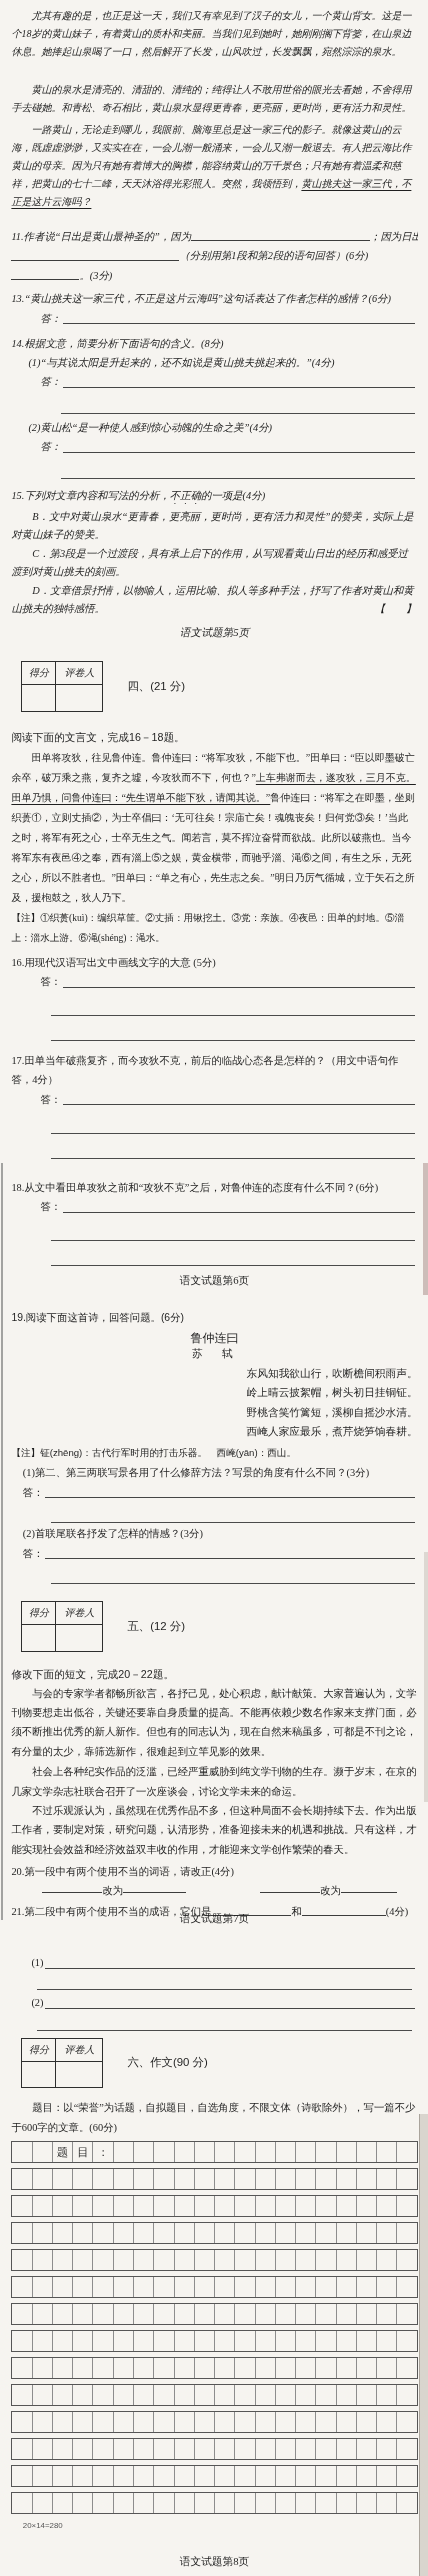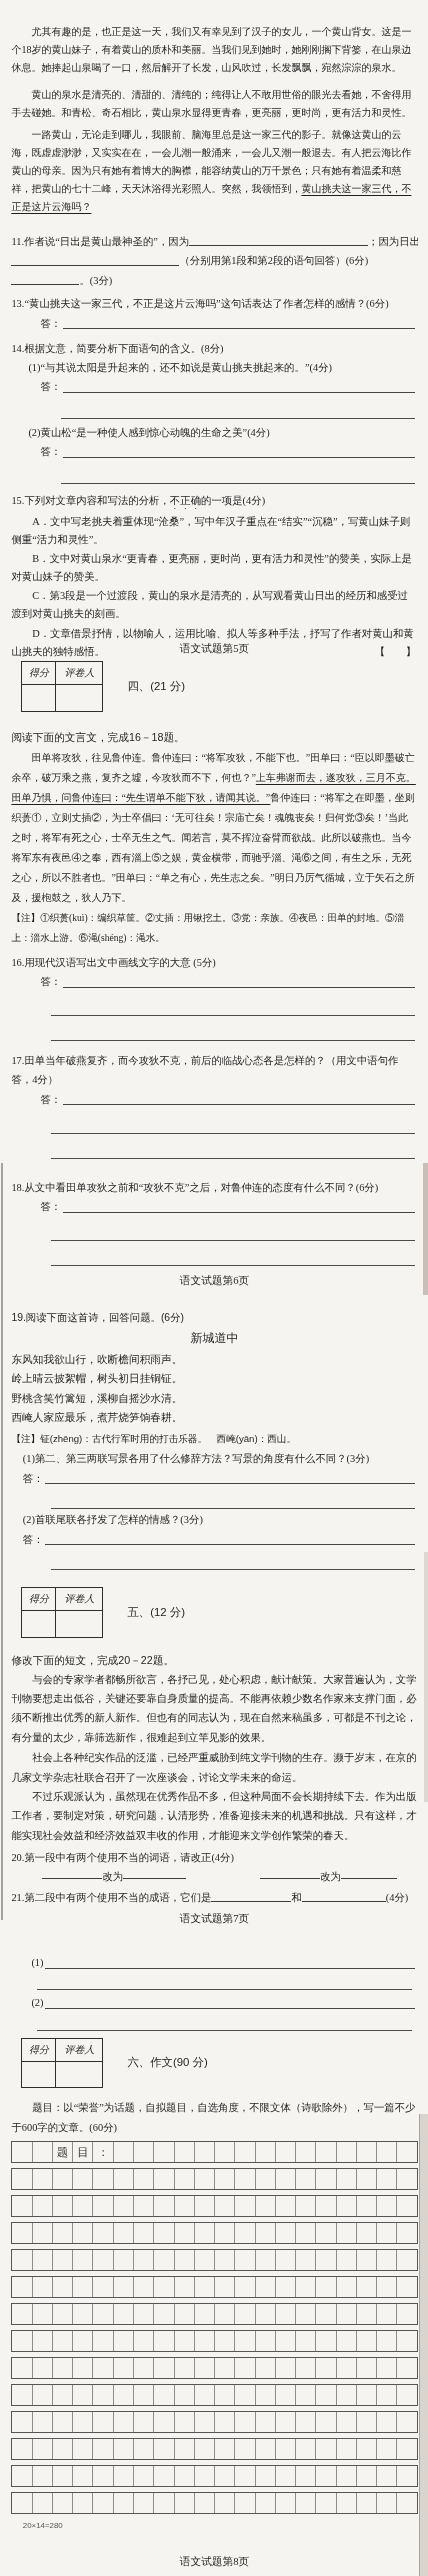--- a/index.html
+++ b/index.html
@@ -36,43 +36,43 @@
   .stable td{border:0.7px solid #2e2e2e;text-align:center;font-size:10px;}
   .stable tr:first-child td{height:20px;}
   .st-c1{width:31px;} .st-c2{width:44px;}
   .st-empty td{height:23.6px;}
   .stable{border:1.4px solid #2e2e2e;font-style:italic;}
   .sec-title{margin-left:24px;font-size:11.4px;}
   .instr{font-size:10.7px;line-height:19.3px;}
   
   .poem-title{text-align:center;font-size:12px;margin-top:2.9px;}
   .poem-author{text-align:center;font-size:10.7px;letter-spacing:4.3px;}
-  .poem-line{text-align:left;font-size:10.7px;line-height:19.3px;}
+  .poem-line{text-align:right;font-size:10.7px;line-height:19.3px;}
   .poem-note{font-size:9.6px;line-height:19.3px;margin-top:1.4px;}
   
   .q20row{display:flex;margin:1.4px 0 0 31px;font-size:10.4px;line-height:18px;}
   .q20gap{width:74px;}
   
   .cgrid{margin-top:4.3px;}
   .cg-row{display:flex;height:20px;border:0.7px solid #565656;margin-bottom:5px;background:transparent;}
   .cg-cell{flex:1;border-right:0.7px solid #8d8d8d;text-align:center;line-height:20px;font-size:11.4px;color:#333;}
   .cg-cell:last-child{border-right:none;}
   .count-label{font-family:"Liberation Sans","DejaVu Sans",sans-serif;font-size:7.9px;color:#555;margin:7.1px 0 0 11.4px;}
   
   .art{position:absolute;}
 </style>
 </head>
 <body>
 
 <div class="page">
 
-  <div class="blk" style="top:16px;height:647px;">
+  <div class="blk" style="top:0;height:647px;font-style:italic;">
     <div class="inner" style="padding-top:7.1px;">
       <p class="pass">尤其有趣的是，也正是这一天，我们又有幸见到了汉子的女儿，一个黄山背女。这是一个18岁的黄山妹子，有着黄山的质朴和美丽。当我们见到她时，她刚刚搁下背篓，在山泉边休息。她捧起山泉喝了一口，然后解开了长发，山风吹过，长发飘飘，宛然淙淙的泉水。</p>
-      <p class="pass" style="margin-top:9px;">黄山的泉水是清亮的、清甜的、清纯的；纯得让人不敢用世俗的眼光去看她，不舍得用手去碰她。和青松、奇石相比，黄山泉水显得更青春，更亮丽，更时尚，更有活力和灵性。</p>
+      <p class="pass" style="margin-top:20px;">黄山的泉水是清亮的、清甜的、清纯的；纯得让人不敢用世俗的眼光去看她，不舍得用手去碰她。和青松、奇石相比，黄山泉水显得更青春，更亮丽，更时尚，更有活力和灵性。</p>
       <p class="pass" style="margin-top:4.3px;"><span>一路黄山，无论走到哪儿，我眼前、脑海里总是这一家三代的影子。就像这黄山的云海，既虚虚渺渺，又实实在在，一会儿潮一般涌来，一会儿又潮一般退去。有人把云海比作黄山的母亲。因为只有她有着博大的胸襟，能容纳黄山的万千景色；只有她有着温柔和慈祥，把黄山的七十二峰，天天沐浴得光彩照人。突然，我领悟到，</span><span class="u">黄山挑夫这一家三代，不正是这片云海吗？</span></p>
 
       <div class="q qline" style="margin-top:15.7px;">
         <span>11.作者说“日出是黄山最神圣的”，因为</span><span class="blank" style="width:179px;"></span><span>；因为日出是</span>
       </div>
       <div class="q qline">
         <span class="blank" style="width:168px;"></span><span>（分别用第1段和第2段的语句回答）(6分)</span>
       </div>
 
       <div class="q qline">
@@ -95,23 +95,22 @@
       <div class="q" style="padding-left:17px;margin-top:4.3px;">(2)黄山松“是一种使人感到惊心动魄的生命之美”(4分)</div>
       <div class="ansrow">
         <span>答：</span>
           <span class="aline"></span>
       </div>
       <div class="rule r-q14"></div>
 
       <div class="q" style="margin-top:7.1px;">
         <span>15.下列对文章内容和写法的分析，</span><span class="emph">不正确</span><span>的一项是(4分)</span>
       </div>
-      <div class="opt">A．文中写老挑夫着重体现“沧桑”，写中年汉子重点在“结实”“沉稳”，写黄山妹子则侧重“活力和灵性”。</div>
       <div class="opt">B．文中对黄山泉水“更青春，更亮丽，更时尚，更有活力和灵性”的赞美，实际上是对黄山妹子的赞美。</div>
-      <div class="opt">C．第3段是一个过渡段，黄山的泉水是清亮的，从写观看黄山日出的经历和感受过渡到对黄山挑夫的刻画。</div>
+      <div class="opt">C．第3段是一个过渡段，具有承上启下的作用，从写观看黄山日出的经历和感受过渡到对黄山挑夫的刻画。</div>
       <div class="opt optD">
         <span>D．文章借景抒情，以物喻人，运用比喻、拟人等多种手法，抒写了作者对黄山和黄山挑夫的独特感悟。</span>
         <span class="bracket">【　　】</span>
       </div>
     </div>
     <div class="footer">语文试题第5页</div>
   </div>
 
   <div class="blk" style="top:647px;height:648px;">
     <div class="inner" style="padding-top:14.3px;">
@@ -159,21 +158,22 @@
       </div>
       <div class="rule r-sec4"></div>
       <div class="rule r-sec4"></div>
     </div>
     <div class="footer">语文试题第6页</div>
   </div>
 
   <div class="blk" style="top:1295px;height:638px;">
     <div class="inner" style="padding-top:13px;">
       <div class="q hei">19.阅读下面这首诗，回答问题。(6分)</div>
-      <div class="poem-title hei">新城道中</div>
+      <div class="poem-title hei">鲁仲连曰</div>
+      <div class="poem-author">苏　轼</div>
       <div style="margin-top:2.9px;">
         <div class="poem-line">东风知我欲山行，吹断檐间积雨声。</div>
         <div class="poem-line">岭上晴云披絮帽，树头初日挂铜钲。</div>
         <div class="poem-line">野桃含笑竹篱短，溪柳自摇沙水清。</div>
         <div class="poem-line">西崦人家应最乐，煮芹烧笋饷春耕。</div>
       </div>
       <div class="poem-note hei">【注】钲(zhēng)：古代行军时用的打击乐器。　西崦(yān)：西山。</div>
       <div class="q" style="padding-left:11.4px;margin-top:1.4px;">(1)第二、第三两联写景各用了什么修辞方法？写景的角度有什么不同？(3分)</div>
       <div class="ansrow" style="padding-left:11.4px;">
         <span>答：</span>

